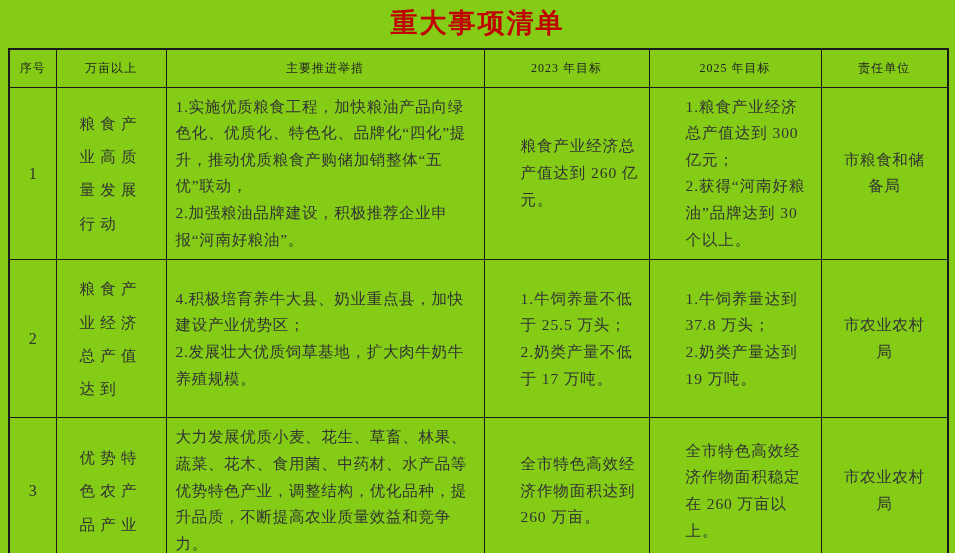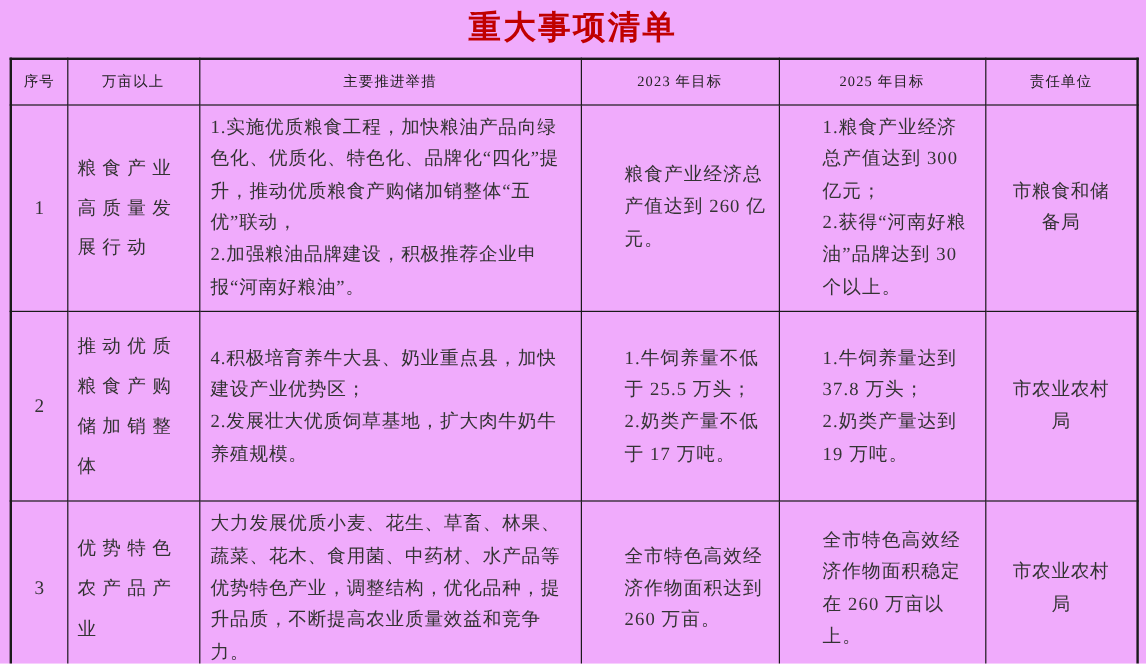--- a/index.html
+++ b/index.html
@@ -8,21 +8,21 @@
     width: 955px;
     height: 553px;
     font-family: "Liberation Serif", "DejaVu Serif", serif;
     color: #333333;
     overflow: hidden;
   }
   .page {
     width: 955px;
     height: 553px;
     padding: 3px 8px 6px 8px;
-    background: #f0abfc;
+    background: #84cc16;
   }
   .title {
     margin: 2px 0 7px 0;
     text-align: center;
     font-family: "Liberation Sans", "DejaVu Sans", sans-serif;
     font-weight: bold;
     font-size: 27px;
     letter-spacing: 2px;
     line-height: 36px;
   }
@@ -56,21 +56,21 @@
   tr.row-2 { height: 158px; }
   tr.row-3 { height: 145px; }
   td.col-index {
     text-align: center;
     font-family: "Liberation Serif", "DejaVu Serif", serif;
     font-size: 16px;
   }
   td.col-name {
     letter-spacing: 0.34em;
     line-height: 2.15;
-    padding: 6px 8px 6px 8px;
+    padding: 6px 8px 6px 23px;
     white-space: normal;
     margin-top: 24px;
   }
   td.col-measures {
     letter-spacing: 0.045em;
   }
   td.col-goal {
     letter-spacing: 0.06em;
     padding-left: 36px;
   }
@@ -112,21 +112,21 @@
         <td class="col-name">粮食产业高质量发展行动</td>
         <td class="col-measures">1.实施优质粮食工程，加快粮油产品向绿色化、优质化、特色化、品牌化“四化”提升，推动优质粮食产购储加销整体“五优”联动，
 2.加强粮油品牌建设，积极推荐企业申报“河南好粮油”。</td>
         <td class="col-goal">粮食产业经济总产值达到 260 亿元。</td>
         <td class="col-goal">1.粮食产业经济总产值达到 300 亿元；
 2.获得“河南好粮油”品牌达到 30 个以上。</td>
         <td class="col-unit">市粮食和储备局</td>
       </tr>
       <tr class="row-2">
         <td class="col-index">2</td>
-        <td class="col-name">推动优质粮食产购储加销整体</td>
+        <td class="col-name">粮食产业经济总产值达到</td>
         <td class="col-measures">4.积极培育养牛大县、奶业重点县，加快建设产业优势区；
 2.发展壮大优质饲草基地，扩大肉牛奶牛养殖规模。</td>
         <td class="col-goal">1.牛饲养量不低于 25.5 万头；
 2.奶类产量不低于 17 万吨。</td>
         <td class="col-goal">1.牛饲养量达到 37.8 万头；
 2.奶类产量达到 19 万吨。</td>
         <td class="col-unit">市农业农村局</td>
       </tr>
       <tr class="row-3">
         <td class="col-index">3</td>

